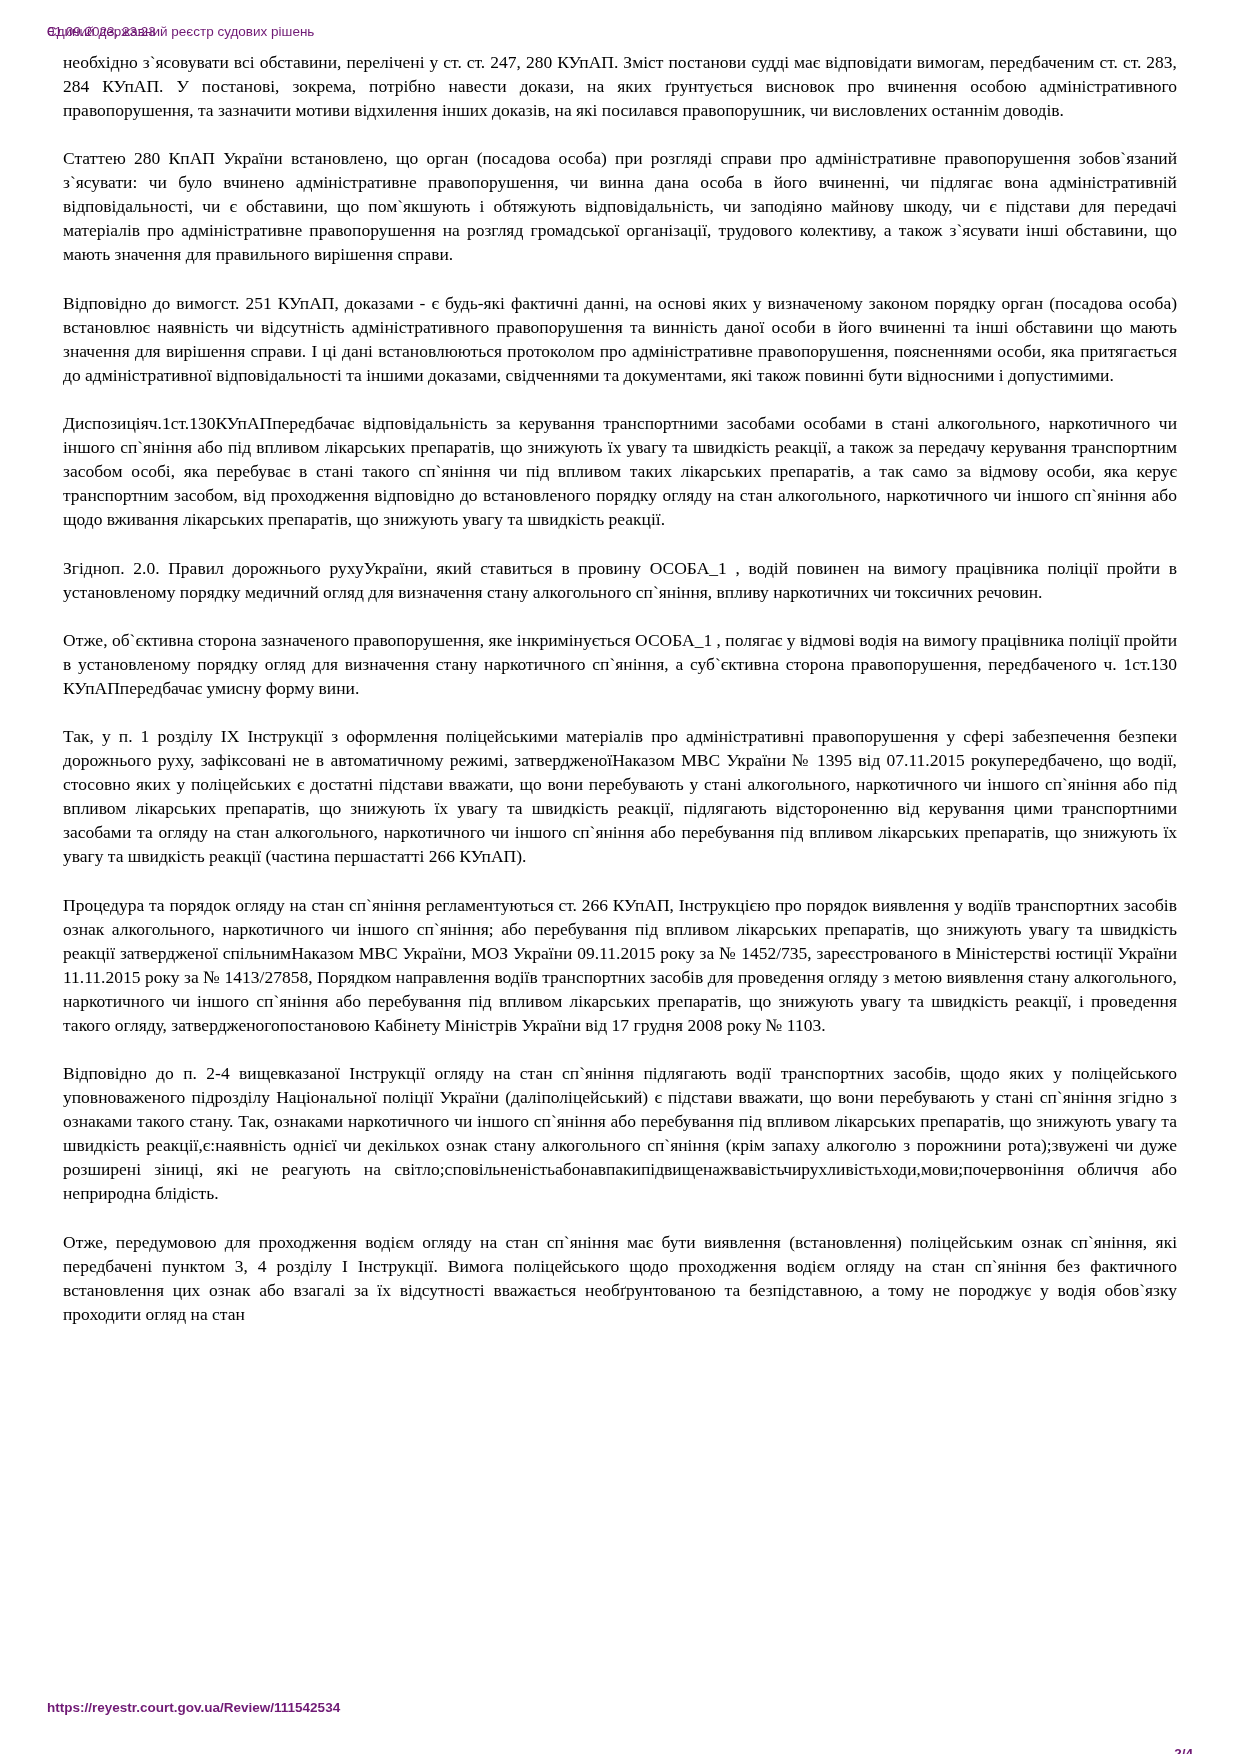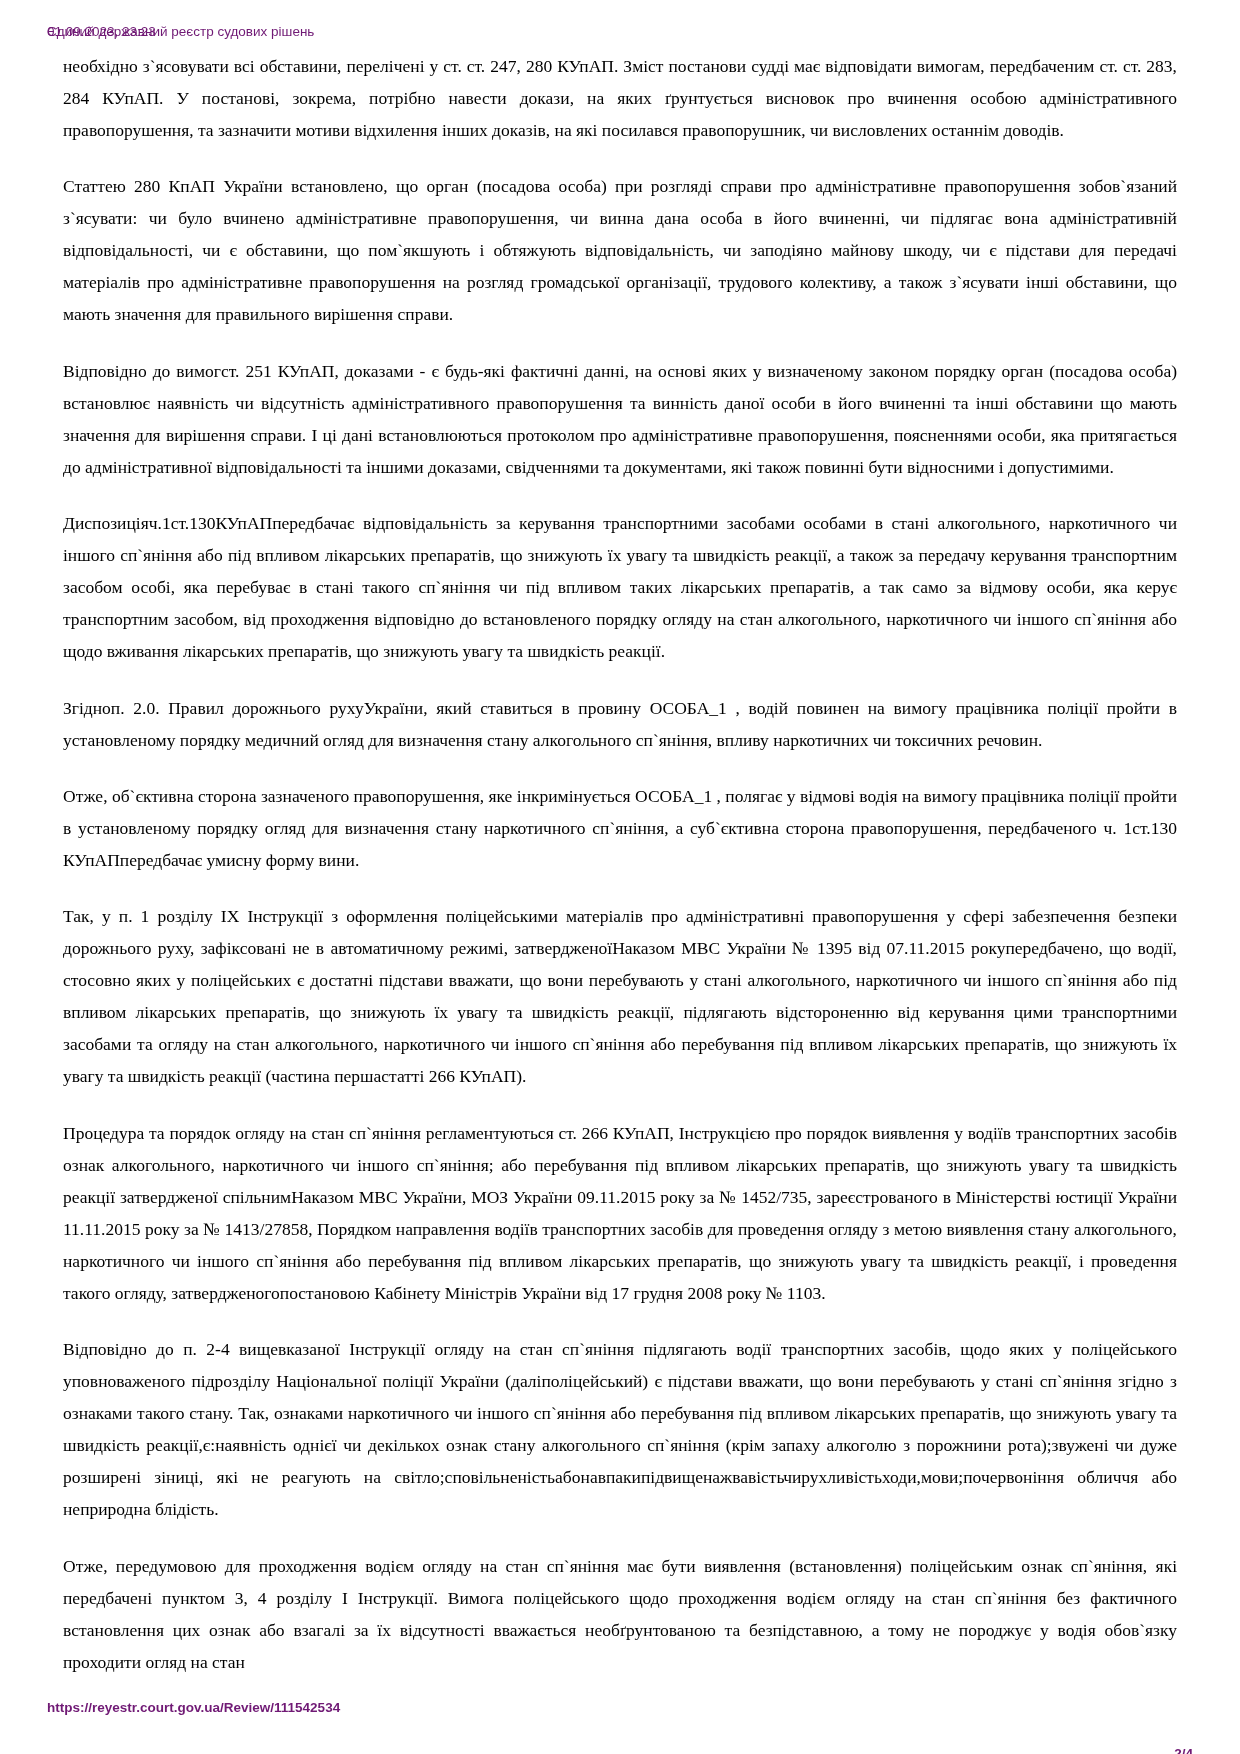--- a/index.html
+++ b/index.html
@@ -54,21 +54,21 @@
     margin-top: 46px;
   }
   
   .content {
     position: absolute;
     top: 50px;
     left: 63px;
     width: 1114px;
     font-family: "Liberation Serif", "DejaVu Serif", serif;
     font-size: 17.5px;
-    line-height: 32px;
+    line-height: 24px;
     text-align: justify;
     color: #000000;
     word-wrap: break-word;
   }
   .content p {
     margin: 0 0 24.4px 0;
     padding: 0;
   }
 </style>
 </head>

